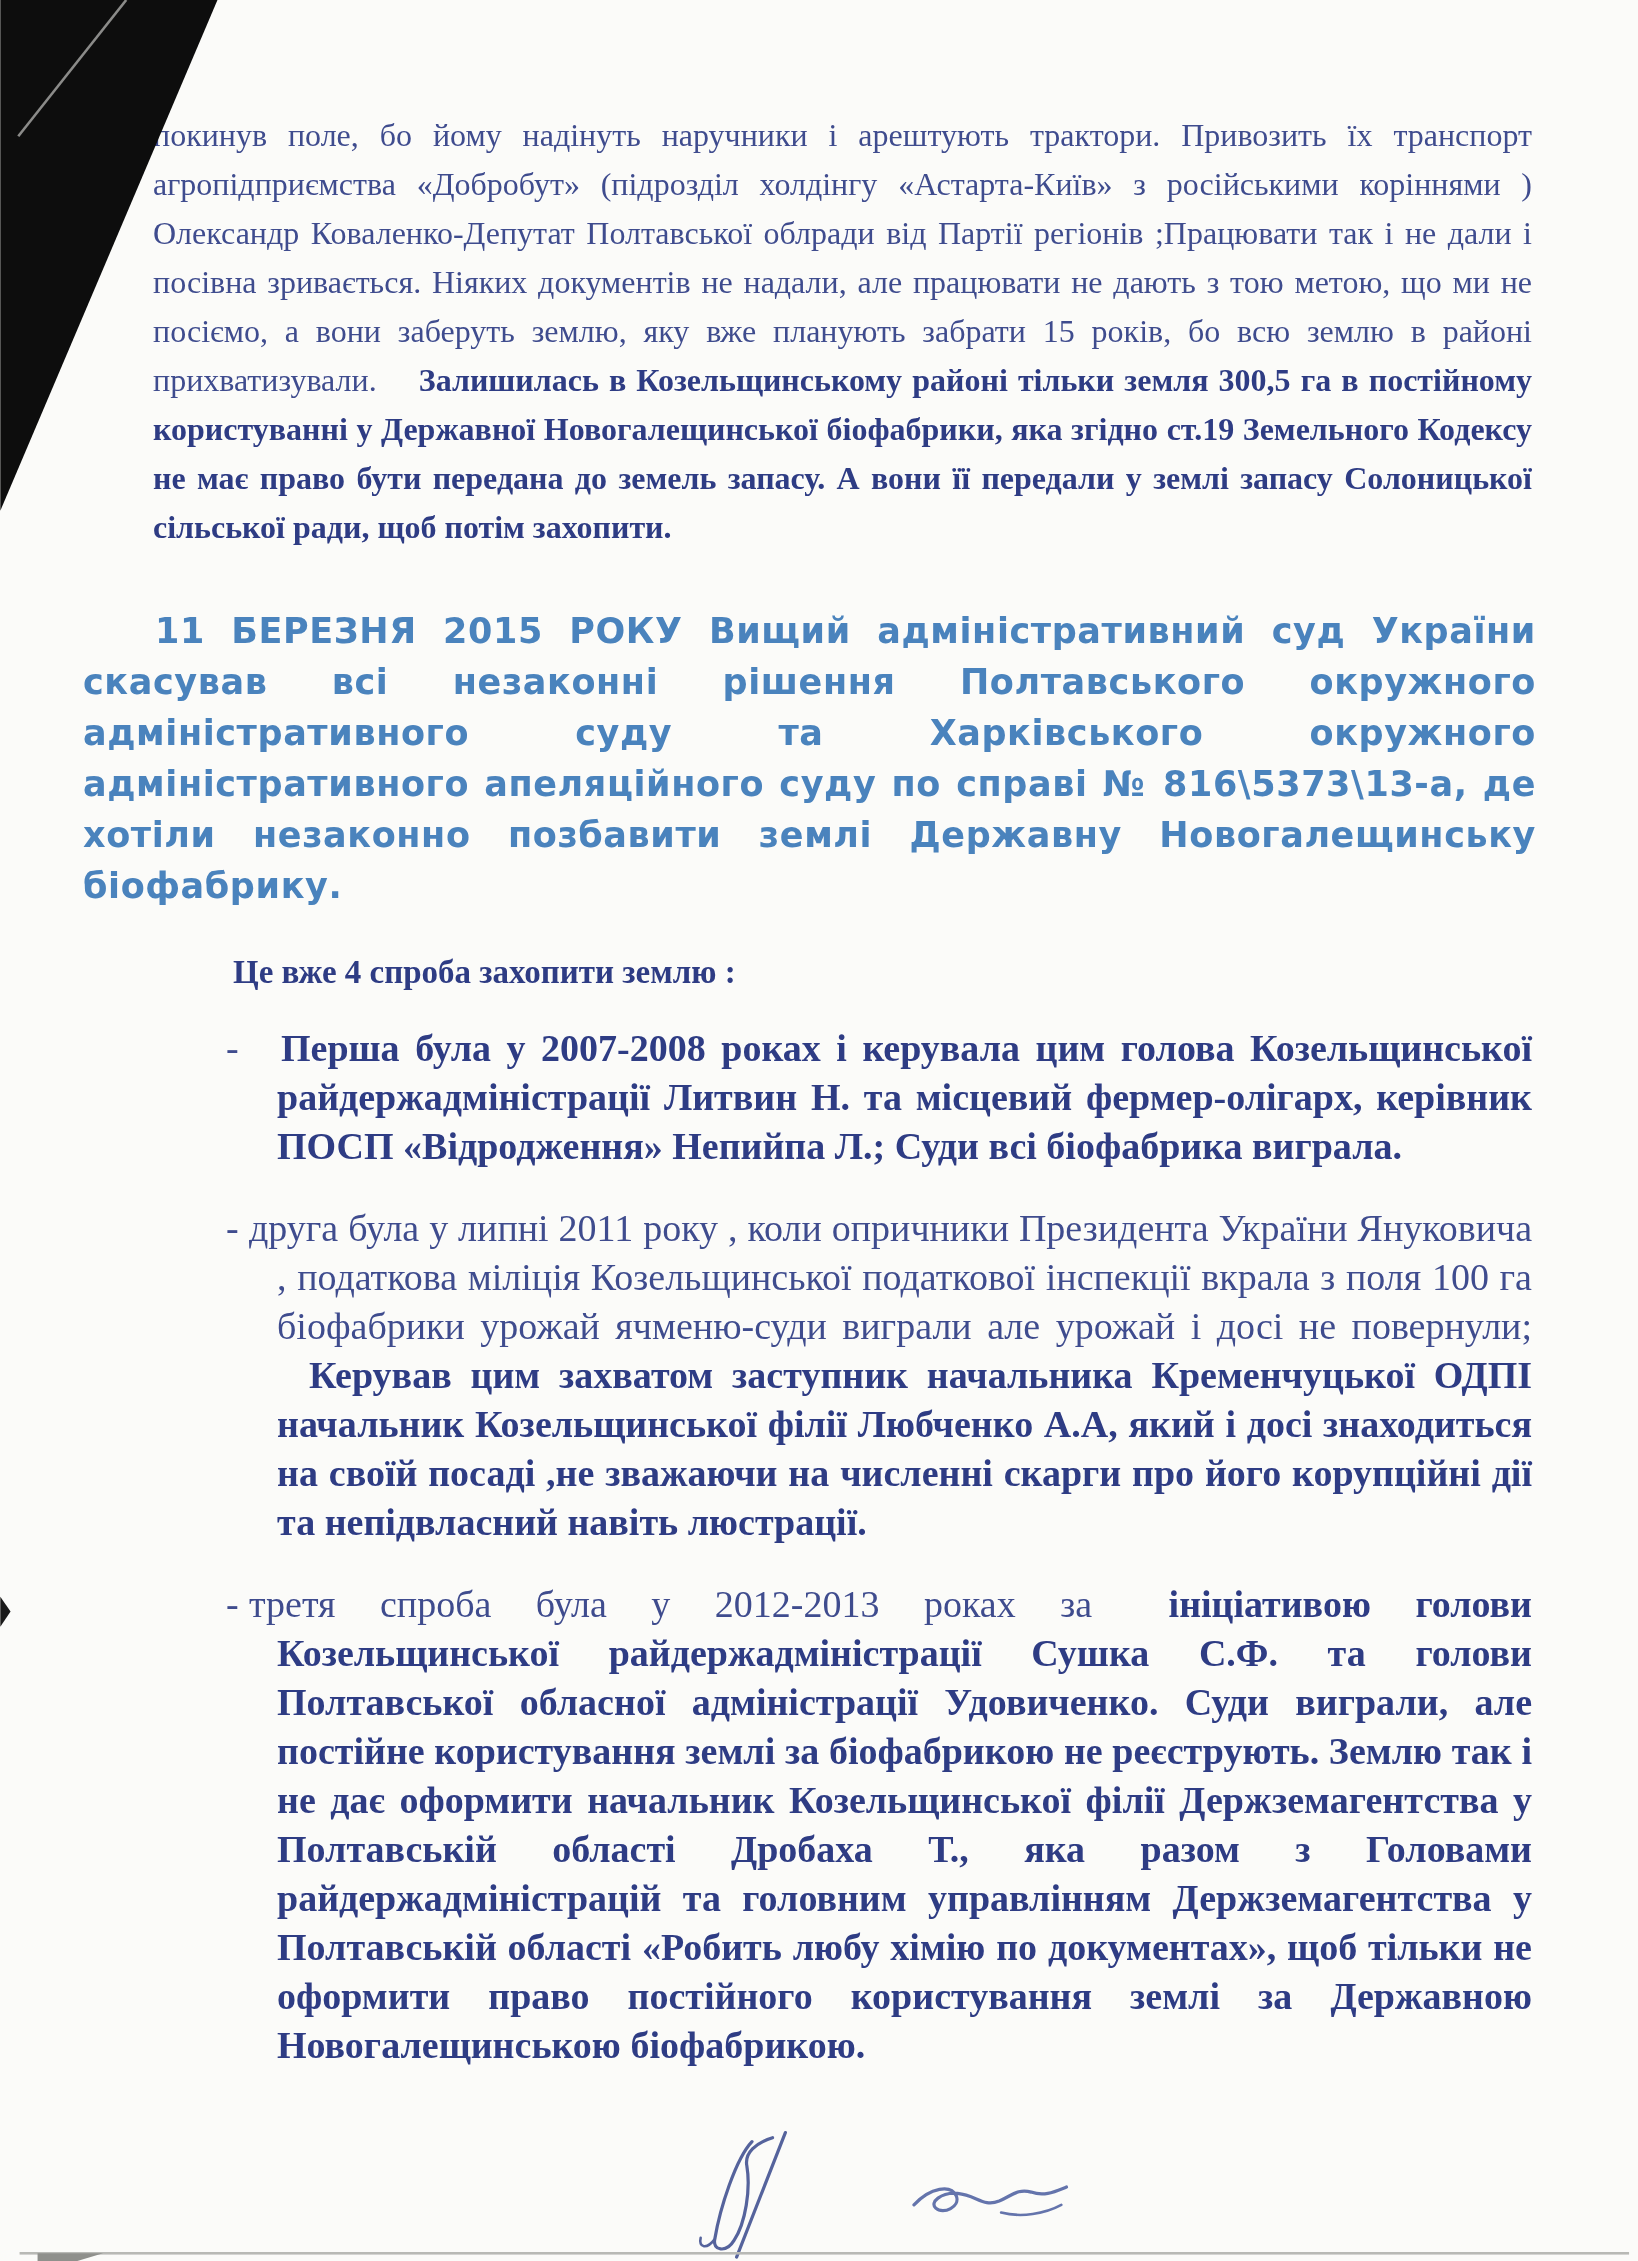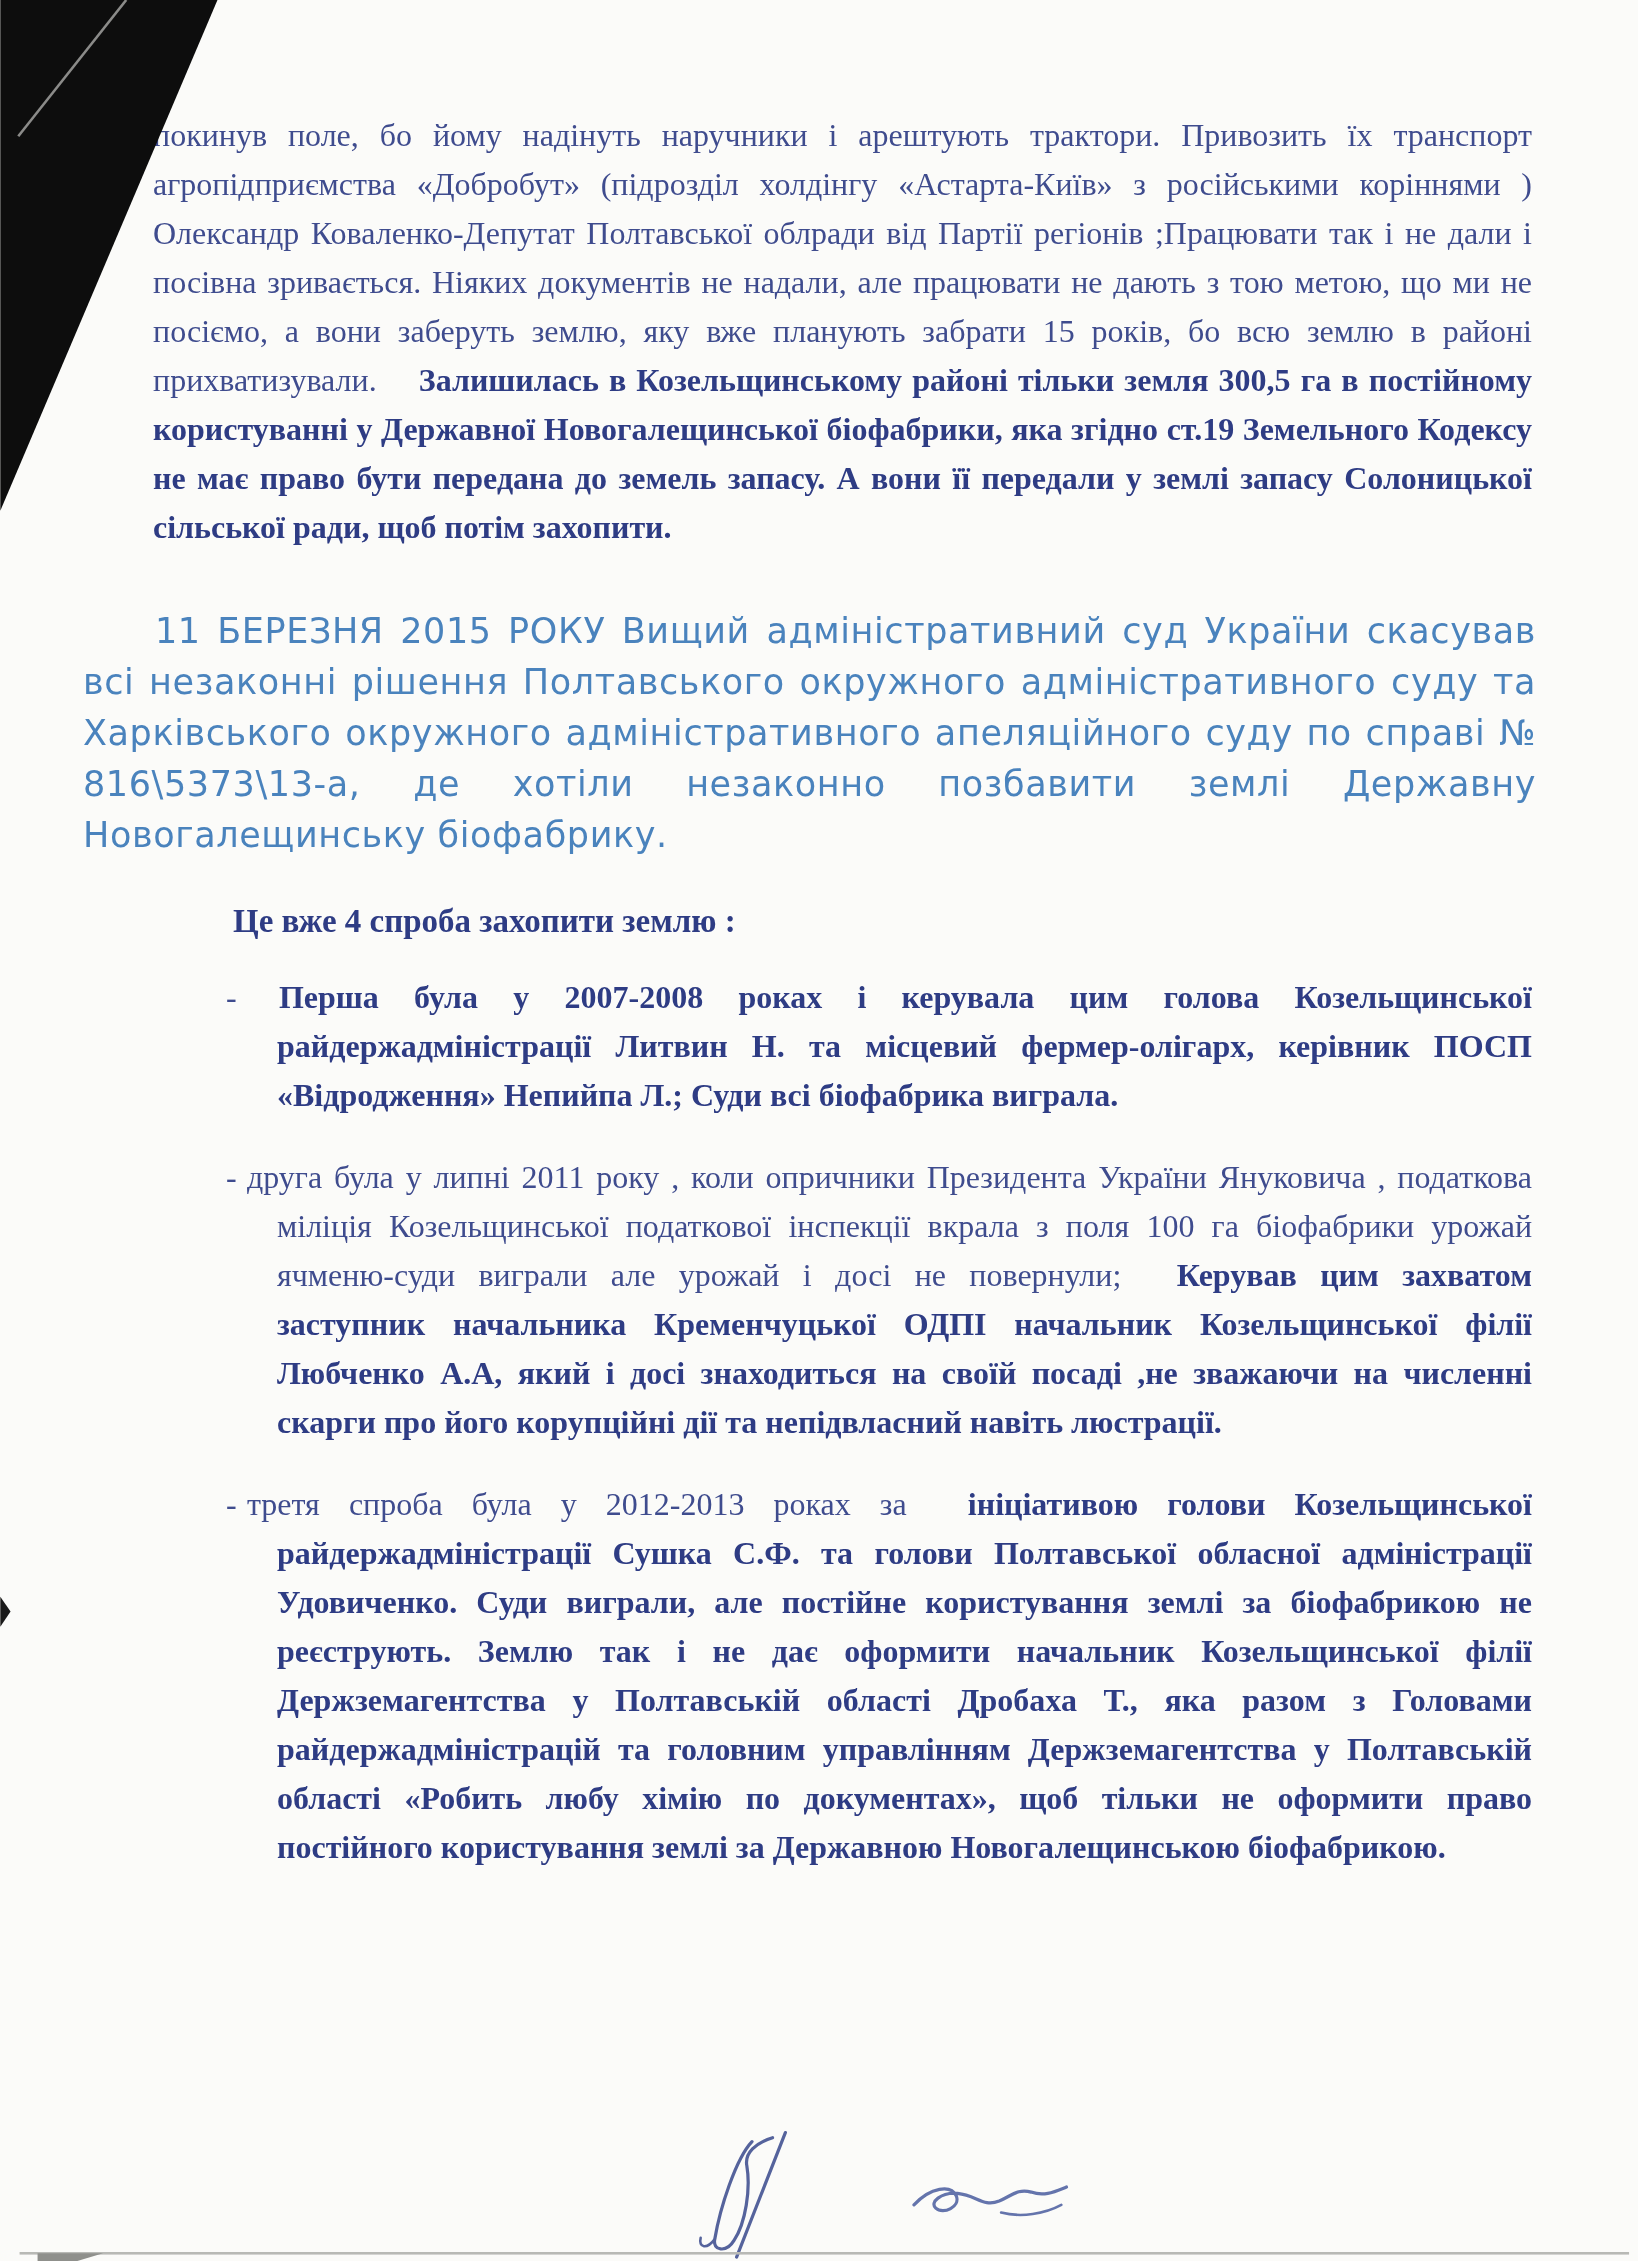--- a/index.html
+++ b/index.html
@@ -36,39 +36,39 @@
   }
   .para-intro strong,
   .list-item strong {
     font-weight: bold;
     color: var(--ink-serif-bold, #2e3c84);
     margin-left: 32px;
   }
   .para-court {
     margin: 54px 103px 0 83px;
     font-family: "DejaVu Sans", "Liberation Sans", sans-serif;
-    font-weight: 400;
+    font-weight: 700;
     font-size: 35px;
     line-height: 51px;
     letter-spacing: 0.6px;
     text-align: justify;
     text-indent: 72px;
     color: var(--ink-rounded, #4a83bd);
   }
   .list-heading {
     margin: 42px 107px 0 233px;
     font-size: 33px;
     font-weight: bold;
     color: var(--ink-serif-bold, #2e3c84);
   }
   .list-item {
     margin: 33px 107px 0 226px;
     padding-left: 51px;
     text-indent: -51px;
-    font-size: 32px;
+    font-size: 38px;
     line-height: 49px;
     text-align: justify;
     color: var(--ink-serif, #3f4c8e);
   }
   .marker {
     padding-right: 10.3px;
   }
   .signatures {
     position: absolute;
     left: 0;

